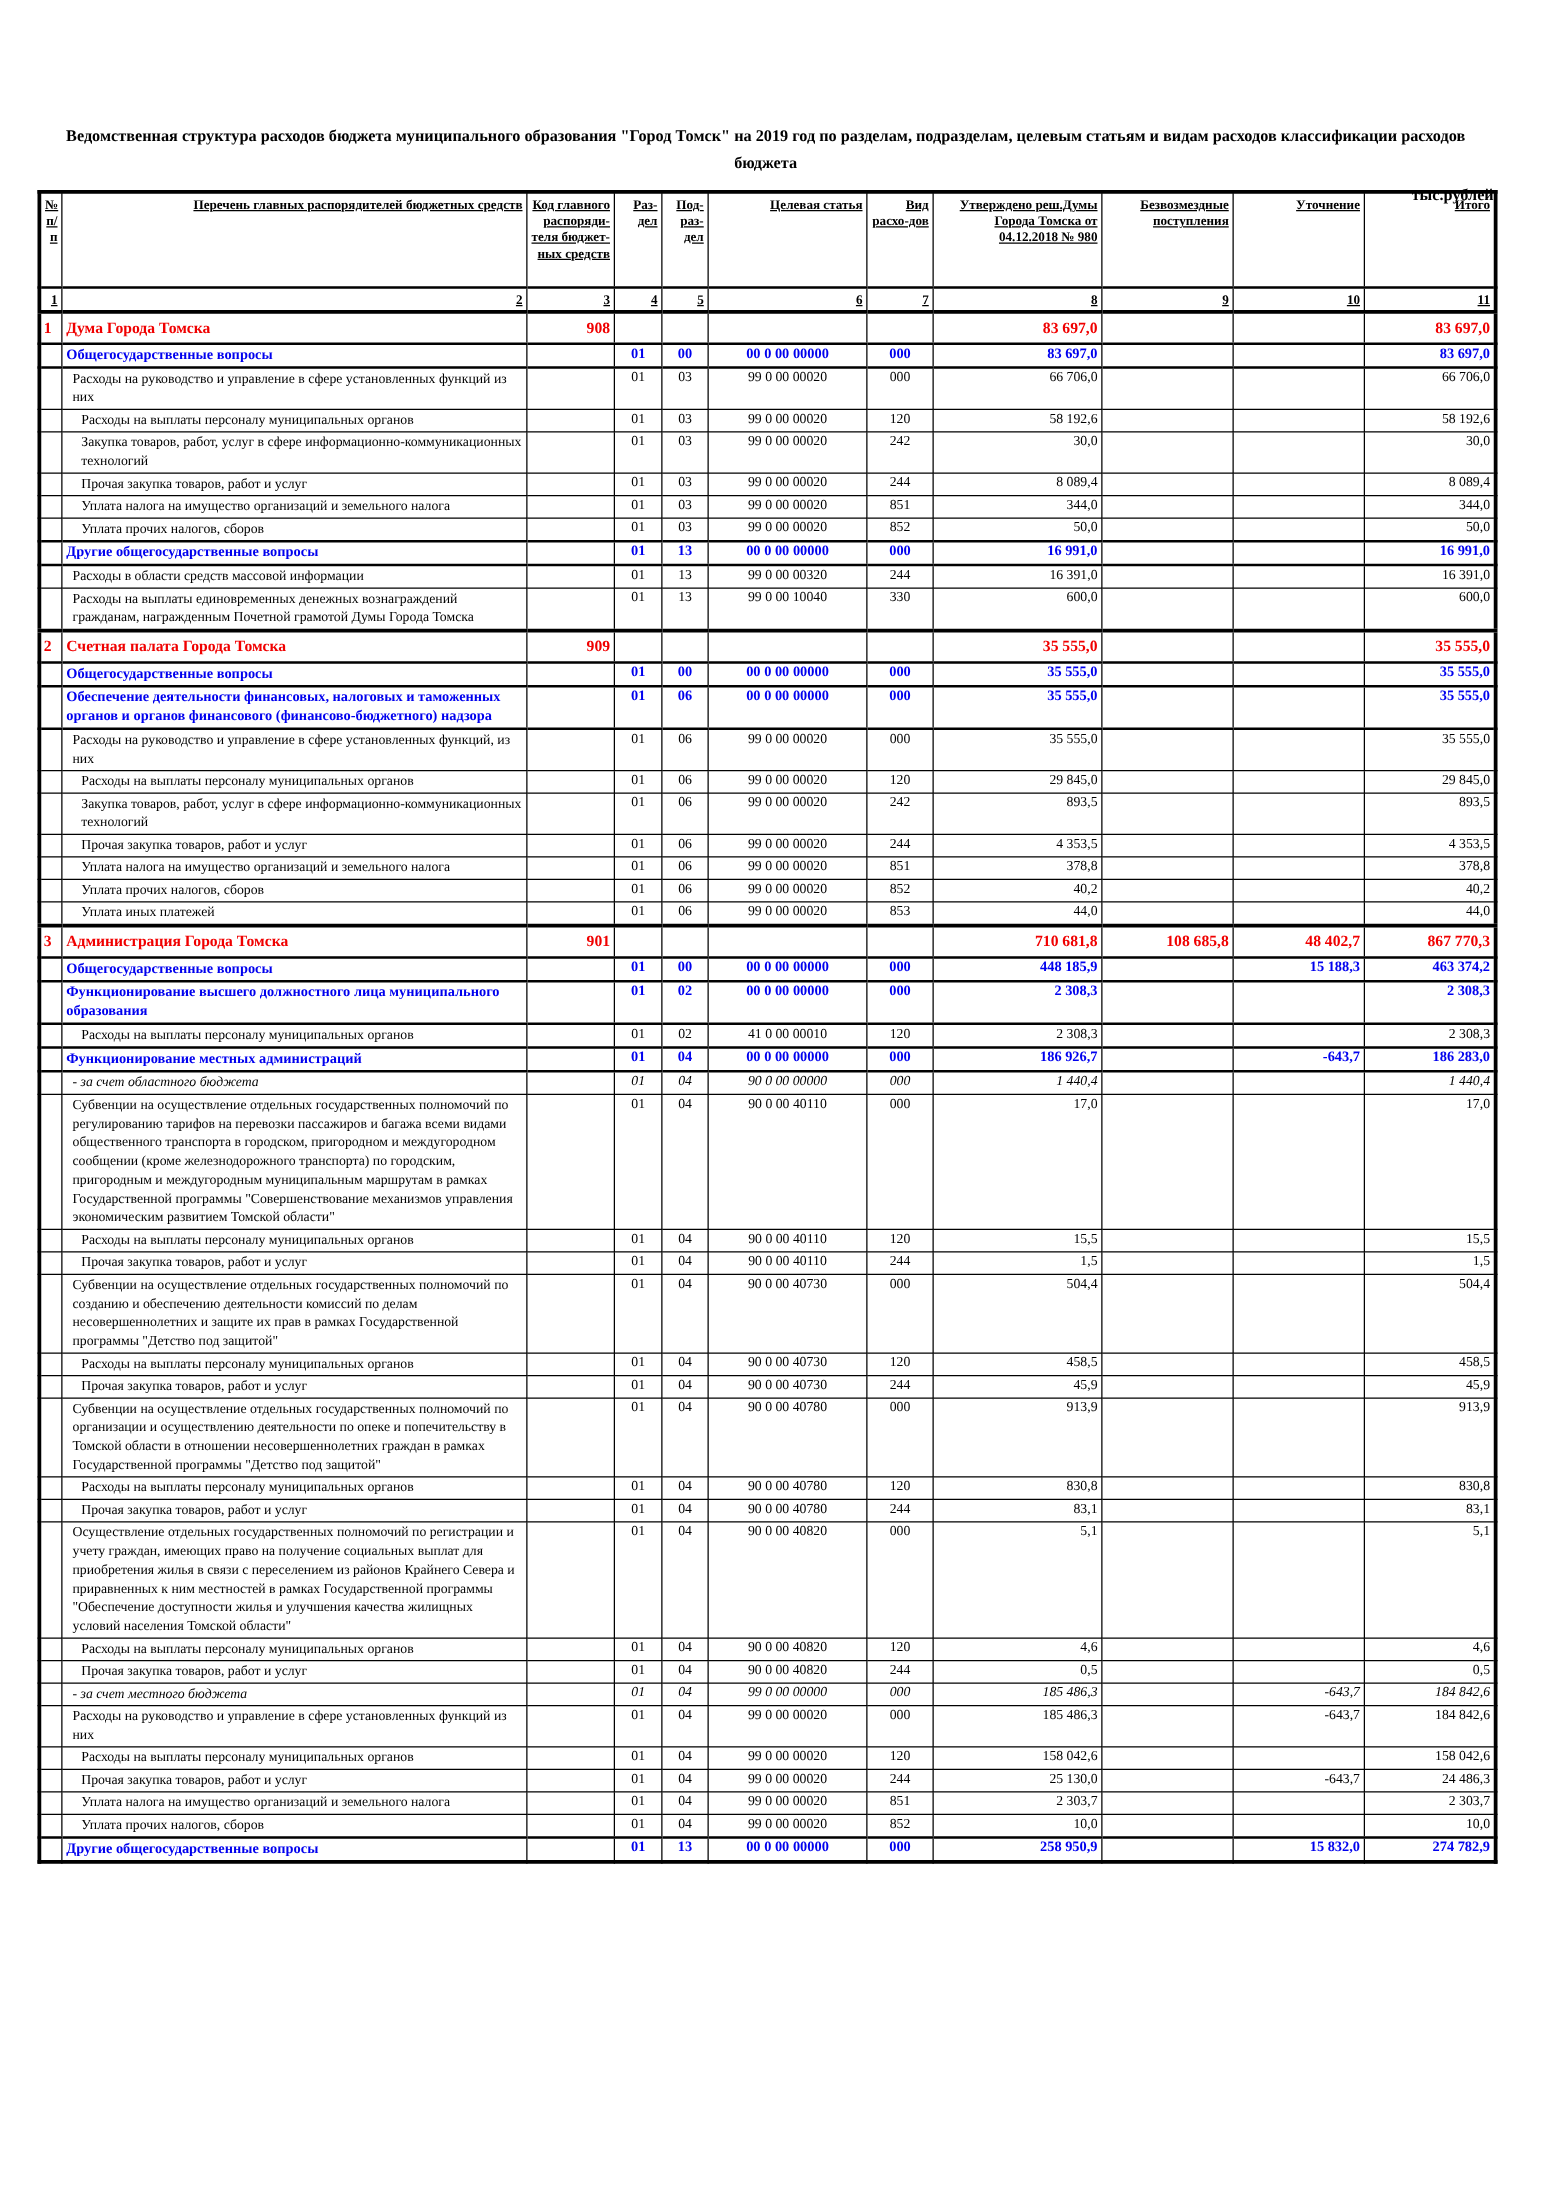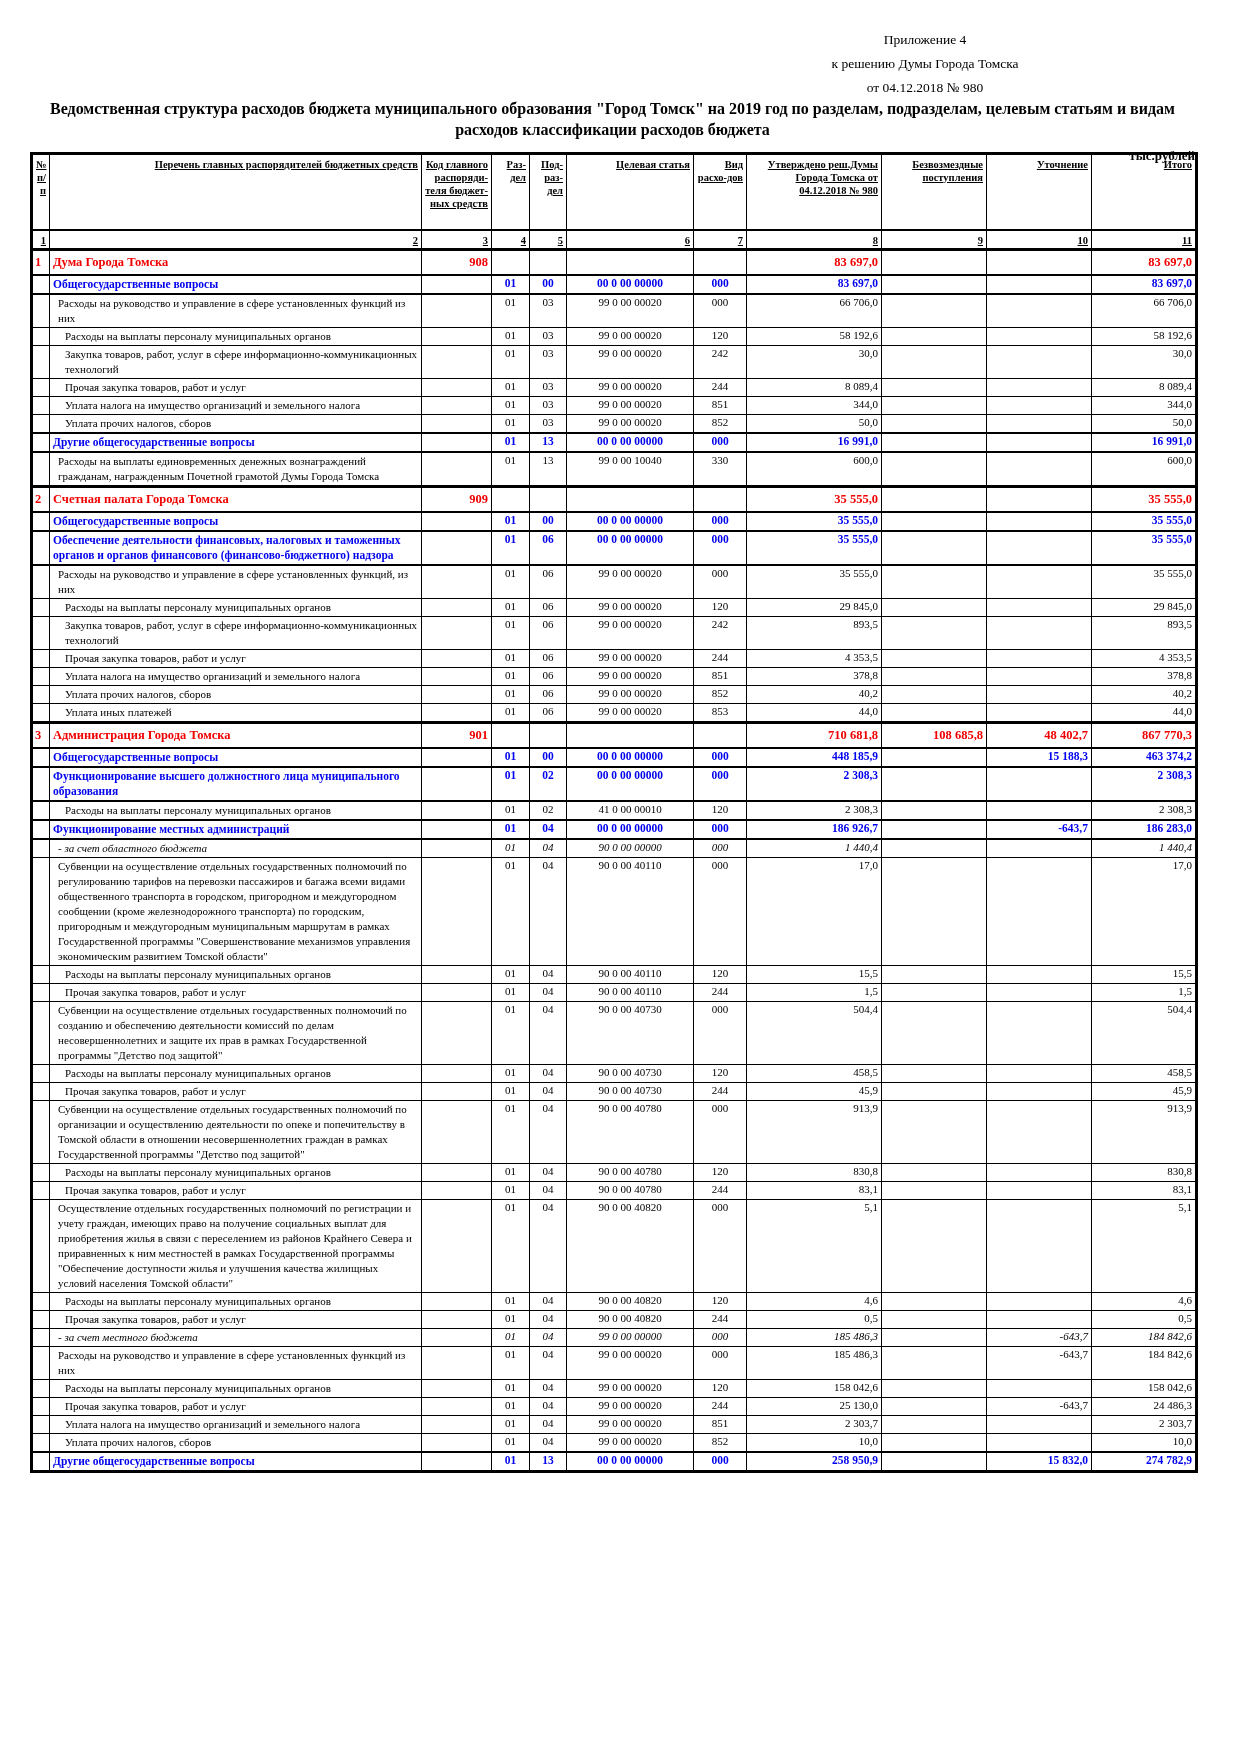--- a/index.html
+++ b/index.html
@@ -1,21 +1,21 @@
 <!DOCTYPE html>
 <html><head>
 <meta charset="utf-8">
 <style>
   html,body{margin:0;padding:0;background:#fff;}
   .page{position:relative;width:1240px;height:1754px;background:#fff;
         font-family:"Liberation Serif", serif;color:#000;overflow:hidden;}
   .appendix{position:absolute;top:28px;left:780px;width:290px;
             text-align:center;font-size:13.5px;line-height:24px;}
   .title{position:absolute;top:98px;left:30px;width:1165px;text-align:center;
-         font-weight:bold;font-size:16px;line-height:21px;}
+         font-weight:bold;font-size:13px;line-height:21px;}
   .units{position:absolute;top:148px;left:30px;width:1165px;text-align:right;
          font-weight:bold;font-size:13px;}
   table.budget{position:absolute;top:152px;left:30px;width:1165px;
          border-collapse:collapse;table-layout:fixed;font-size:11px;
          border:3px solid #000;}
   td,th{border:1px solid #000;padding:1px 3px;vertical-align:top;
         overflow:hidden;word-wrap:break-word;}
   thead th{font-weight:bold;font-size:10.5px;text-align:right;
            vertical-align:top;padding-top:3px;line-height:13px;text-decoration:underline;}
   tr.head-main th{height:70px;border-bottom:2px solid #000;}
@@ -33,25 +33,20 @@
                 border-top:3px solid #000;border-bottom:2px solid #000;
                 padding-top:4px;padding-bottom:4px;}
   .ind-1{padding-left:8px;}
   .ind-2{padding-left:15px;}
 </style>
 </head>
 <body>
 
 <div class="page">
 
-  <div class="appendix">
-    <div>Приложение 4</div>
-    <div>к решению Думы Города Томска</div>
-    <div>от 04.12.2018 № 980</div>
-  </div>
 
   <div class="title">Ведомственная структура расходов бюджета муниципального образования "Город Томск" на 2019 год по разделам, подразделам, целевым статьям и видам расходов классификации расходов бюджета</div>
 
   <div class="units">тыс.рублей</div>
 
   <table class="budget">
     <colgroup>
       <col style="width:18px">
         <col style="width:372px">
         <col style="width:70px">
@@ -205,20 +200,33 @@
           <td class="c-mid">13</td>
           <td class="c-mid">00 0 00 00000</td>
           <td class="c-mid">000</td>
           <td class="c-amt">16 991,0</td>
           <td class="c-amt"></td>
           <td class="c-amt"></td>
           <td class="c-amt">16 991,0</td>
         </tr>
         <tr class="row-black">
           <td class="c-num"></td>
+          <td class="c-name ind-1">Расходы в области средств массовой информации</td>
+          <td class="c-code"></td>
+          <td class="c-mid">01</td>
+          <td class="c-mid">13</td>
+          <td class="c-mid">99 0 00 00320</td>
+          <td class="c-mid">244</td>
+          <td class="c-amt">16 391,0</td>
+          <td class="c-amt"></td>
+          <td class="c-amt"></td>
+          <td class="c-amt">16 391,0</td>
+        </tr>
+        <tr class="row-black">
+          <td class="c-num"></td>
           <td class="c-name ind-1">Расходы на выплаты единовременных денежных вознаграждений гражданам, награжденным Почетной грамотой Думы Города Томска</td>
           <td class="c-code"></td>
           <td class="c-mid">01</td>
           <td class="c-mid">13</td>
           <td class="c-mid">99 0 00 10040</td>
           <td class="c-mid">330</td>
           <td class="c-amt">600,0</td>
           <td class="c-amt"></td>
           <td class="c-amt"></td>
           <td class="c-amt">600,0</td>

